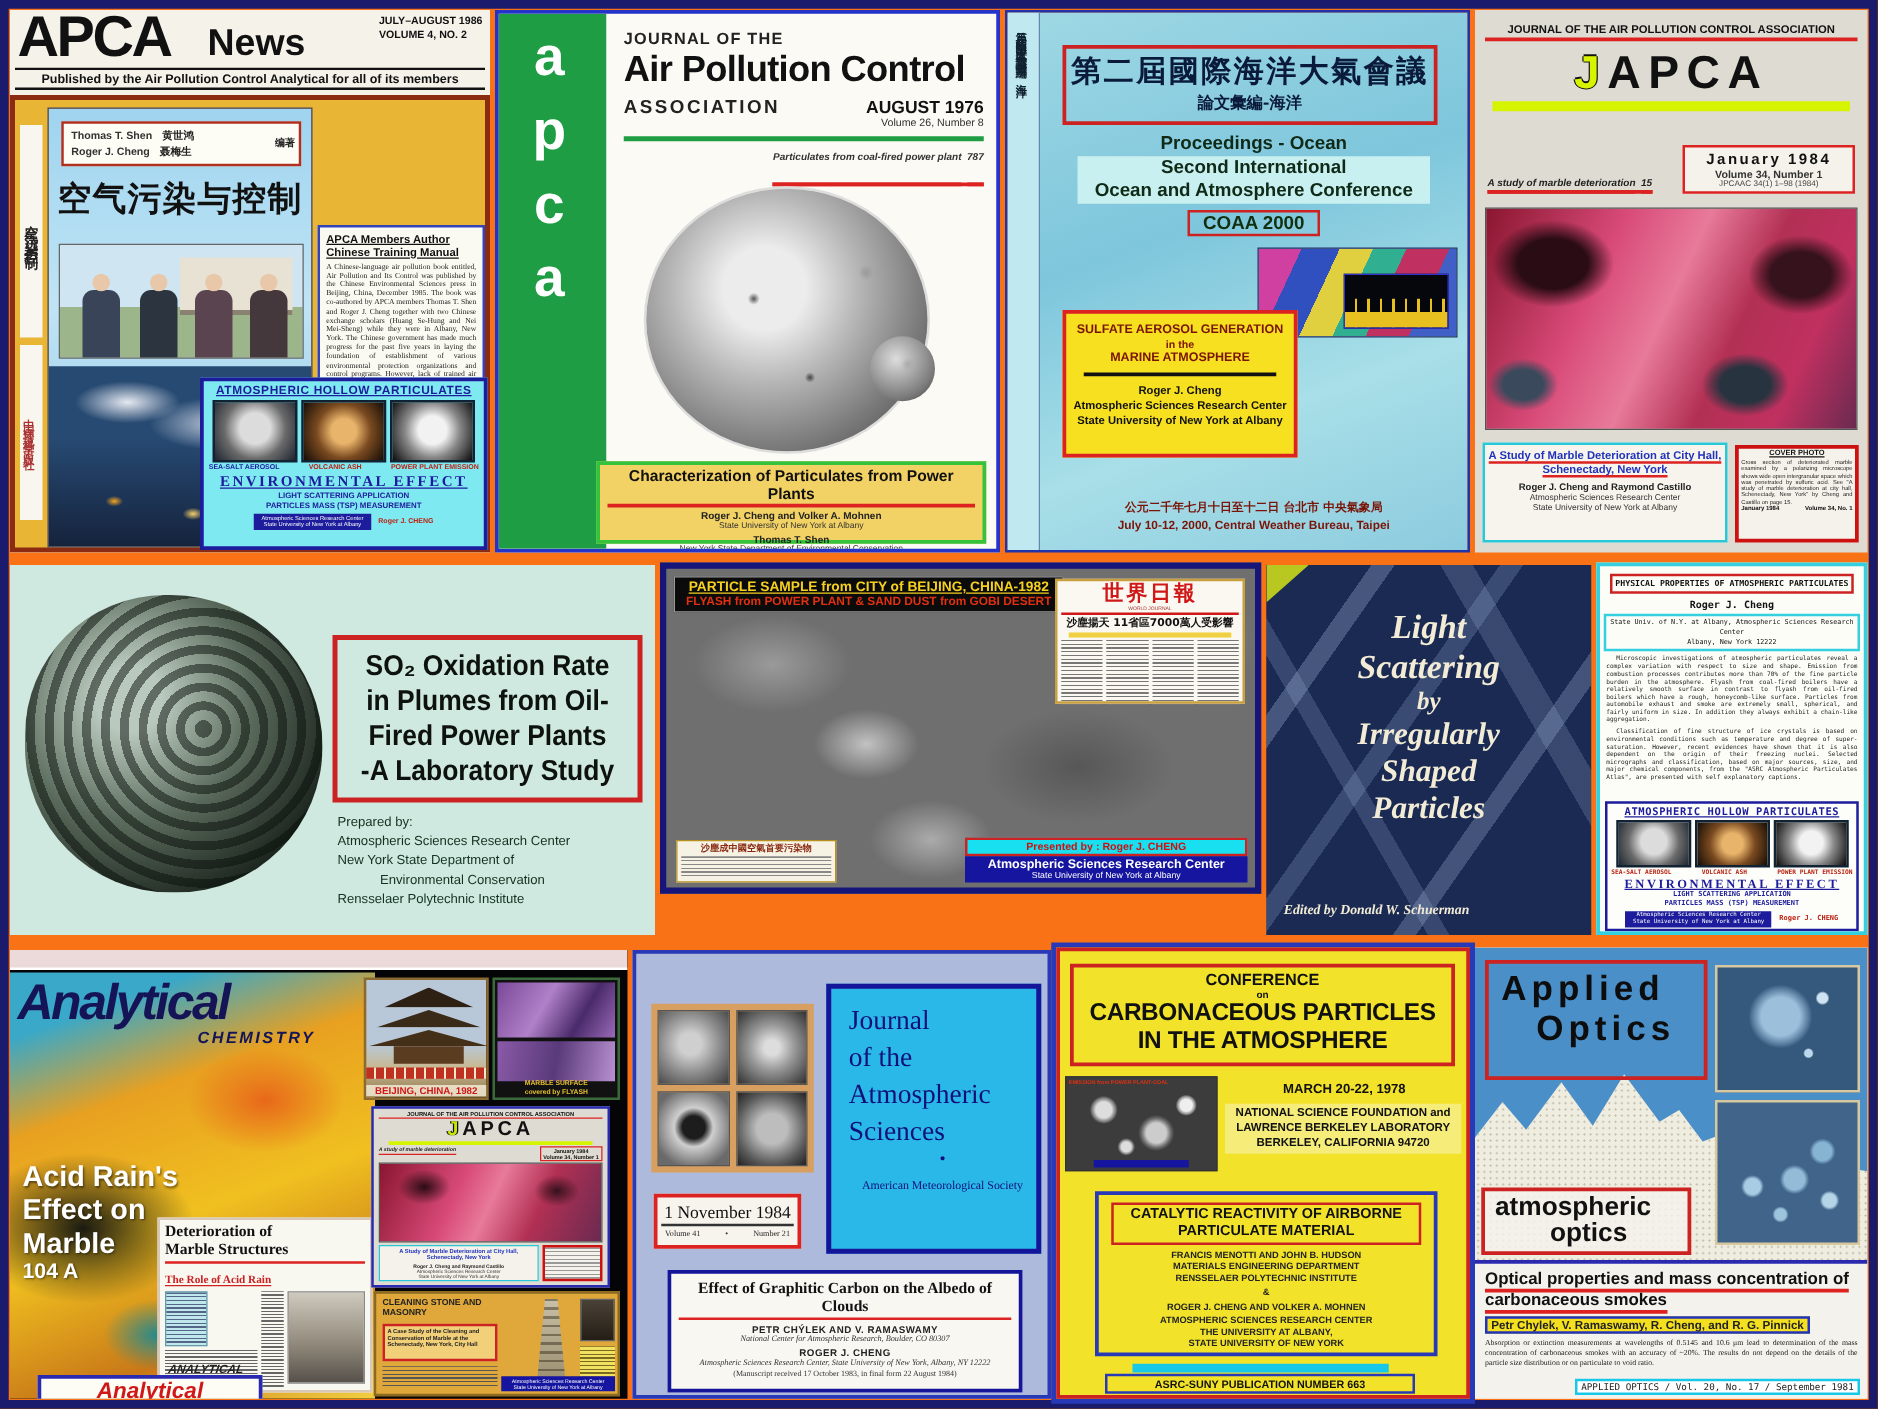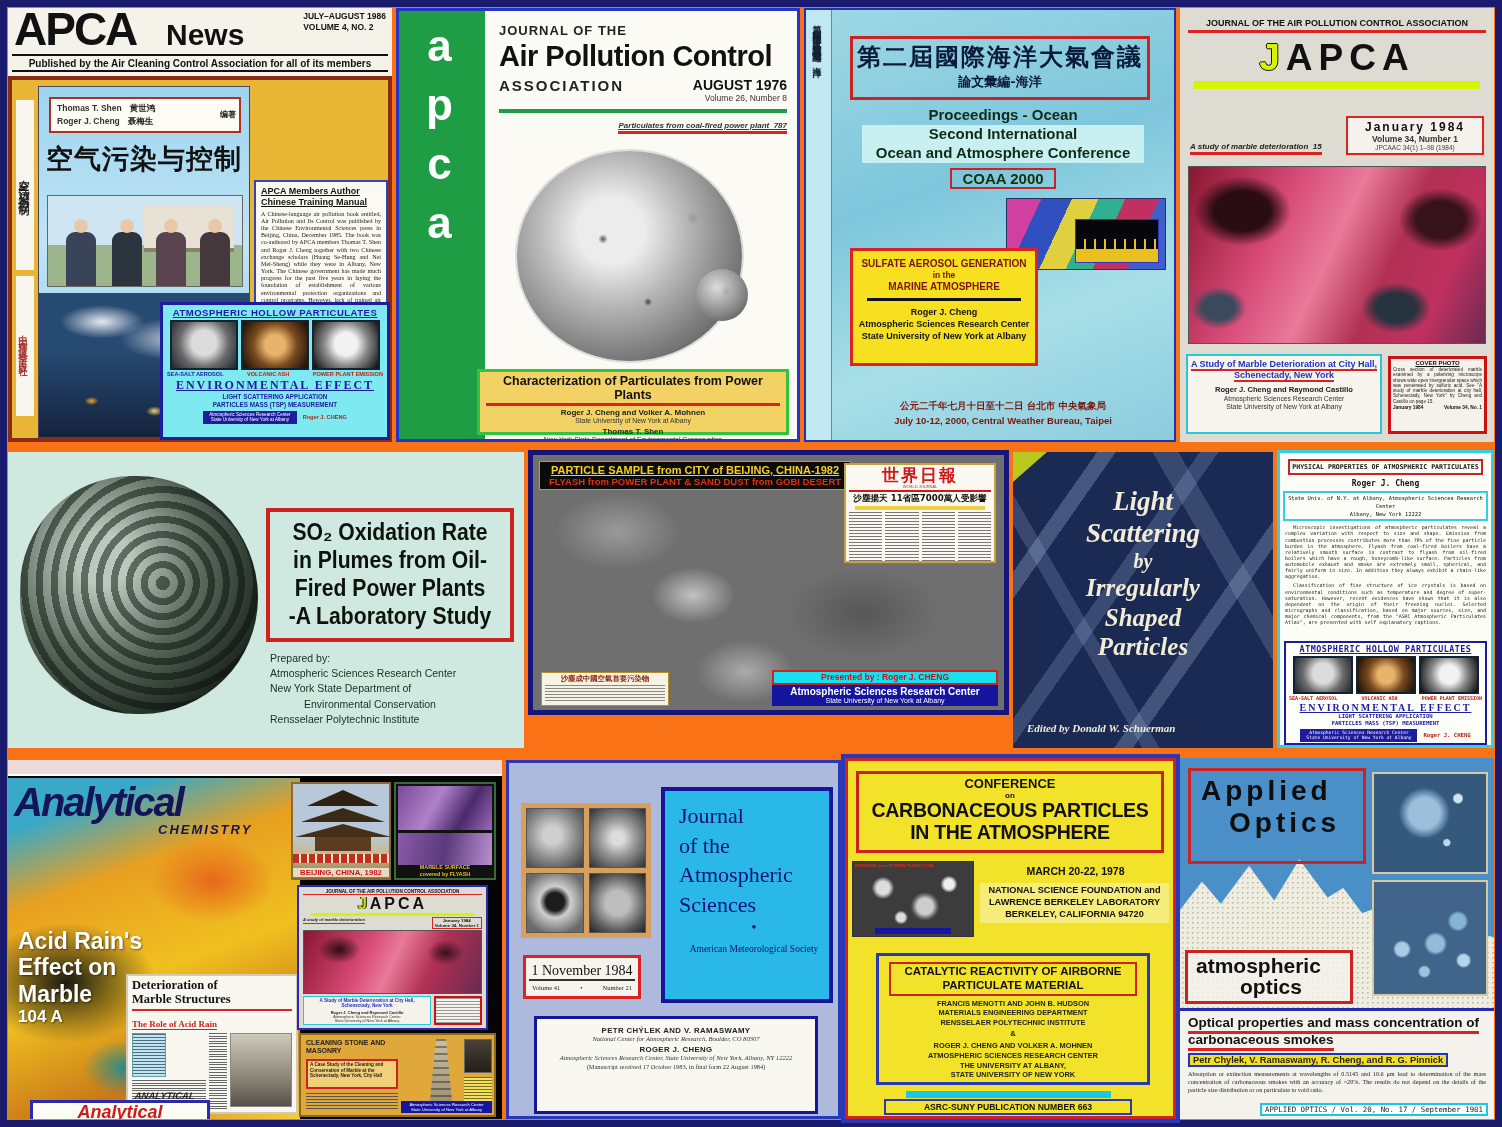--- a/index.html
+++ b/index.html
@@ -81,21 +81,21 @@
   .p2-main{position:absolute;left:100px;top:12px;right:10px;}
   .p2-kicker{font-size:13px;font-weight:bold;color:#222;letter-spacing:1px;}
   .p2-title{font-size:29px;font-weight:bold;color:#111;letter-spacing:-.5px;margin-top:2px;}
   .p2-row{display:flex;justify-content:space-between;align-items:flex-start;margin-top:4px;}
   .p2-assoc{font-size:15px;font-weight:bold;color:#222;letter-spacing:2px;}
   .p2-iss{text-align:right;}
   .p2-issue{font-size:14px;font-weight:bold;color:#111;}
   .p2-vol{font-size:8.5px;color:#333;}
   .p2-rule{height:4px;background:#1f9d44;margin-top:6px;}
   .p2-cap{margin-top:8px;text-align:right;font-size:8px;font-style:italic;font-weight:bold;color:#333;}
-  .p2-cap span{border-bottom:3px solid #d22;padding-bottom:1px;text-decoration:underline;}
+  .p2-cap span{border-bottom:3px solid #d22;padding-bottom:16px;}
   .p2-sem{position:absolute;left:118px;top:140px;width:225px;height:210px;border-radius:50%;
       background:
         radial-gradient(circle at 42% 38%,#ececec 0 18%,#b8b8b8 40%,#7c7c7c 68%,#3c3c3c 100%);
       box-shadow:0 0 0 2px #ddd;}
   .p2-sem::before{content:"";position:absolute;right:-6px;top:56%;width:52px;height:52px;border-radius:50%;
       background:radial-gradient(circle at 40% 35%,#ddd,#777 70%,#333);}
   .p2-sem::after{content:"";position:absolute;left:18%;top:12%;width:100%;height:100%;border-radius:50%;
       background:
        radial-gradient(8px 8px at 20% 30%,#555,transparent 60%),
        radial-gradient(10px 10px at 60% 20%,#999,transparent 60%),
@@ -453,21 +453,21 @@
 
   <div class="panel" id="p1">
     <div class="p1-mast">
       <span class="p1-apca">APCA</span>
       <span class="p1-news">News</span>
       <div class="p1-issue">
         <div>JULY–AUGUST 1986</div>
         <div>VOLUME 4, NO. 2</div>
       </div>
     </div>
-    <div class="p1-tagline">Published by the Air Cleaning Control Association for all of its members</div>
+    <div class="p1-tagline">Published by the Air Pollution Control Analytical for all of its members</div>
     <div class="p1-body">
       <div class="p1-spine1">空气污染与控制</div>
       <div class="p1-spine2">中国环境科学出版社</div>
       <div class="p1-cover">
         <div class="p1-authors">
           <div><span>Thomas T. Shen</span><span class="cn">黄世鸿</span></div>
           <div><span>Roger J. Cheng</span><span class="cn">聂梅生</span></div>
           <span class="p1-edmark">编著</span>
         </div>
         <div class="p1-booktitle">空气污染与控制</div>
@@ -807,20 +807,21 @@
     </div>
     <div class="p10-date">
       <div class="p10-d1">1 November 1984</div>
       <div class="p10-d2">
         <span>Volume 41</span>
         <span>•</span>
         <span>Number 21</span>
       </div>
     </div>
     <div class="p10-paper">
+      <div><span class="p10-pt">Effect of Graphitic Carbon on the Albedo of Clouds</span></div>
       <div class="p10-pa">PETR CHÝLEK AND V. RAMASWAMY</div>
       <div class="p10-pf">National Center for Atmospheric Research, Boulder, CO 80307</div>
       <div class="p10-pa">ROGER J. CHENG</div>
       <div class="p10-pf">Atmospheric Sciences Research Center, State University of New York, Albany, NY 12222</div>
       <div class="p10-pn">(Manuscript received 17 October 1983, in final form 22 August 1984)</div>
     </div>
   </div>
 
   <div class="panel" id="p11">
     <div class="p11-tbox">

